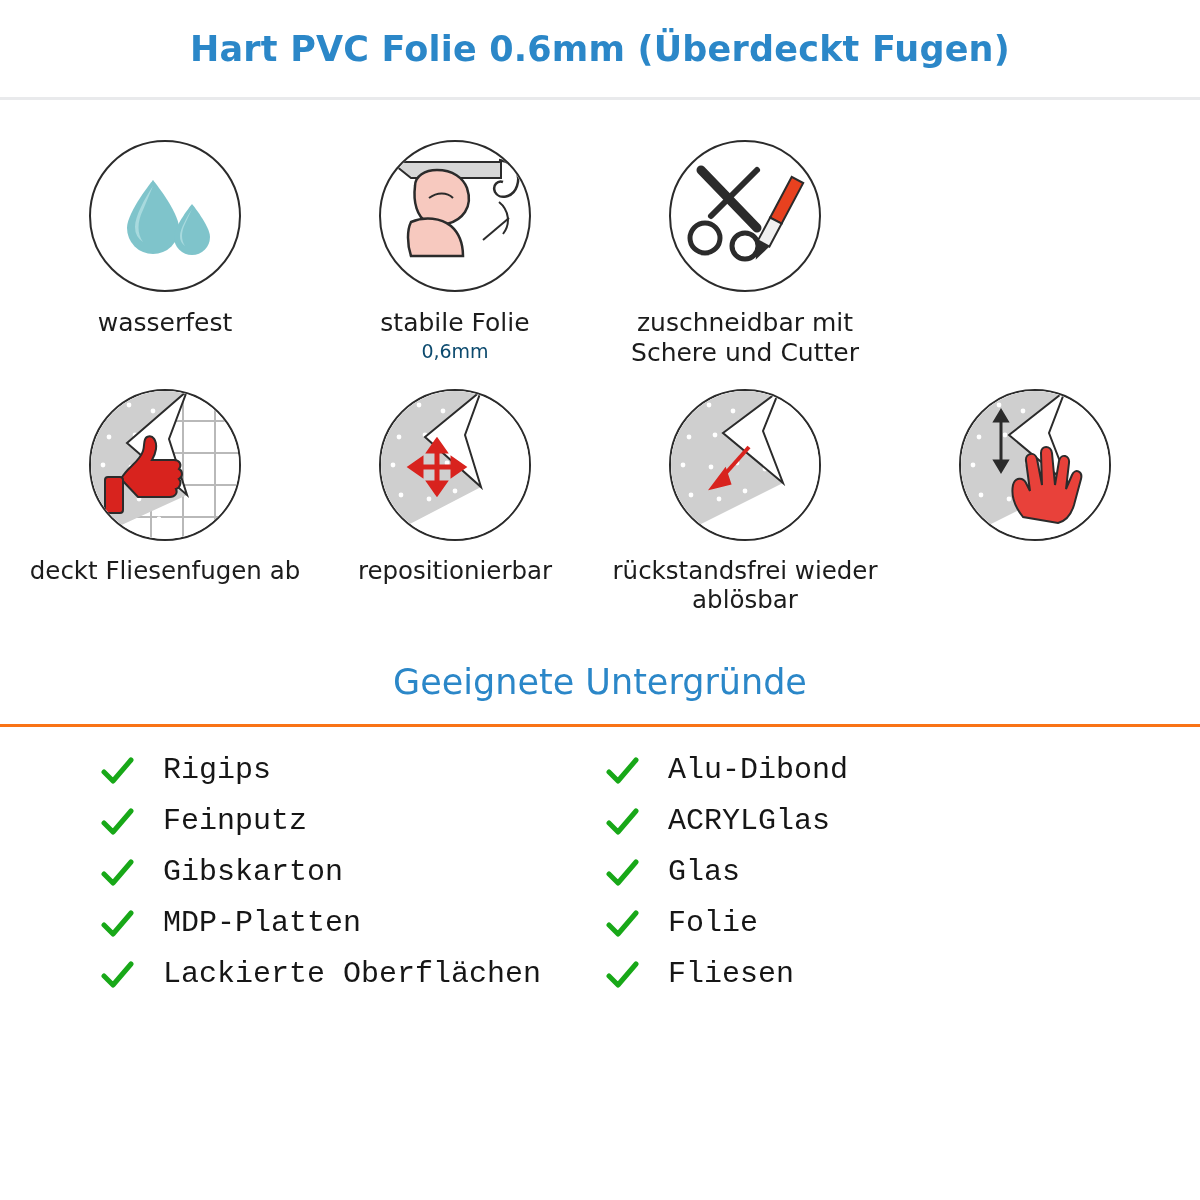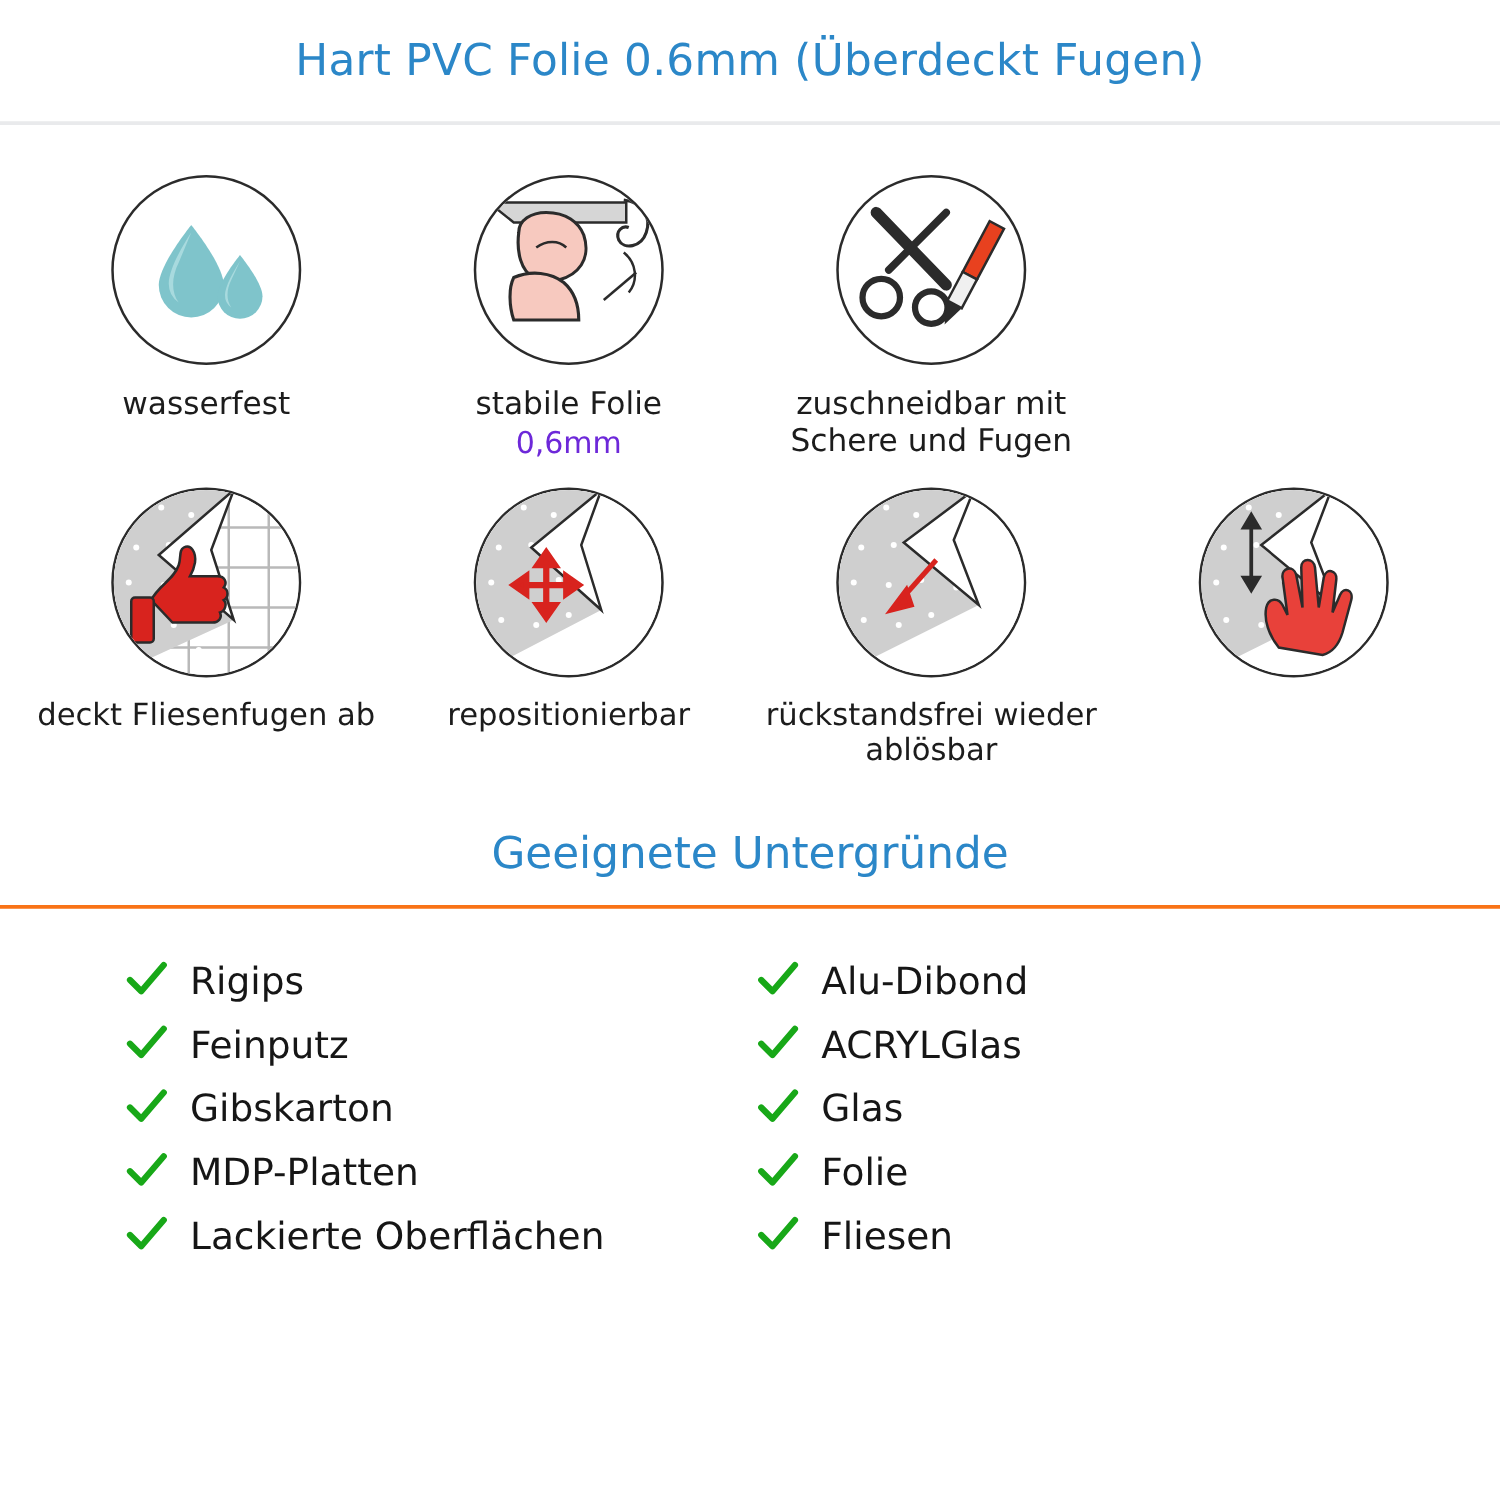--- a/index.html
+++ b/index.html
@@ -13,21 +13,21 @@
 
   
   .header {
     height: 100px;
     display: flex; align-items: center; justify-content: center;
     border-bottom: 3px solid #e9eaec;
   }
   .header-title {
     color: #2b87c8;
     font-size: 35px;
-    font-weight: 400;
+    font-weight: 700;
     letter-spacing: 0.2px;
   }
 
   
   .features {
     display: grid;
     grid-template-columns: repeat(4, 1fr);
     padding: 40px 20px 0 20px;
     row-gap: 14px;
   }
@@ -48,22 +48,22 @@
   .feature-label {
     margin-top: 16px;
     text-align: center;
     font-size: 25px;
     color: #1c1c1c;
     line-height: 1.18;
     font-family: "DejaVu Sans", sans-serif;
   }
   .feature-sub {
     text-align: right;
-    font-size: 24px;
-    color: #6d28d9;
+    font-size: 19px;
+    color: #0c4a6e;
     margin-top: 2px;
   }
   .row2 .feature-label { font-size: 24.5px; }
 
   
   .subtitle-band {
     margin-top: 26px;
     height: 86px;
     display: flex; align-items: center; justify-content: center;
     border-bottom: 3px solid #f97316;
@@ -76,23 +76,24 @@
   
   .substrates {
     display: grid;
     grid-template-columns: 1fr 1fr;
     padding: 28px 100px 0 100px;
     column-gap: 10px;
   }
   .sub-col { display: flex; flex-direction: column; gap: 5px; }
   .sub-item {
     display: flex;
-    align-items: flex-end;
-    gap: 18px;
+    align-items: flex-start;
+    gap: 29px;
     height: 46px;
+    font-family: Liberation Mono, monospace;
   }
   .check {
     width: 34px; height: 34px;
     flex: 0 0 34px;
     position: relative;
   }
   .check svg { display: block; }
   .sub-text {
     font-size: 30px;
     color: #161616;
@@ -157,21 +158,21 @@
           <path d="M86 28 L40 74" stroke="#2b2b2b" stroke-width="6" stroke-linecap="round"></path>
           <circle cx="34" cy="96" r="15" fill="none" stroke="#2b2b2b" stroke-width="5"></circle>
           <circle cx="74" cy="104" r="13" fill="none" stroke="#2b2b2b" stroke-width="5"></circle>
           <g transform="rotate(28 110 70)">
             <rect x="103" y="34" width="13" height="46" fill="#e8411f" stroke="#2b2b2b" stroke-width="2"></rect>
             <rect x="103" y="80" width="13" height="26" fill="#f0f0f0" stroke="#2b2b2b" stroke-width="2"></rect>
             <path d="M103 106 L116 106 L110 124 Z" fill="#2b2b2b"></path>
           </g>
         </svg>
       </div>
-      <div class="feature-label">zuschneidbar mit Schere und Fugen</div>
+      <div class="feature-label">zuschneidbar mit Schere und Cutter</div>
     </div>
   </div>
 
   <div class="features row2" style="padding-top:22px;">
 
     <div class="feature">
       <div class="icon-circle">
         <svg width="148" height="148" viewBox="0 0 148 148">
           <rect x="0" y="0" width="148" height="148" fill="#ffffff"></rect>
           <g stroke="#b9b9b9" stroke-width="2">

